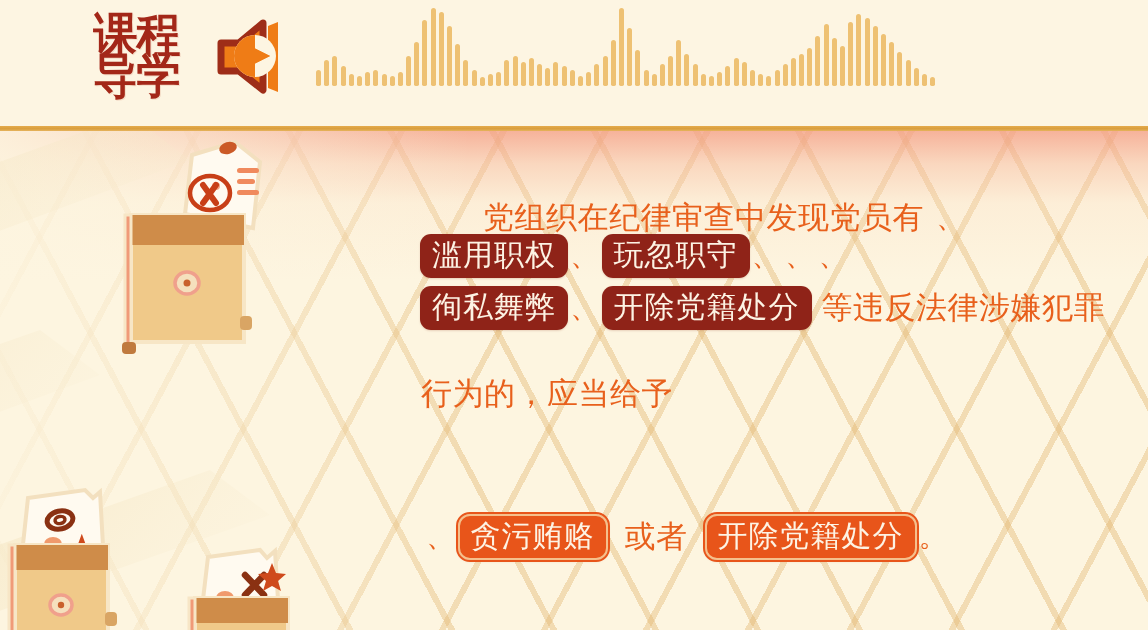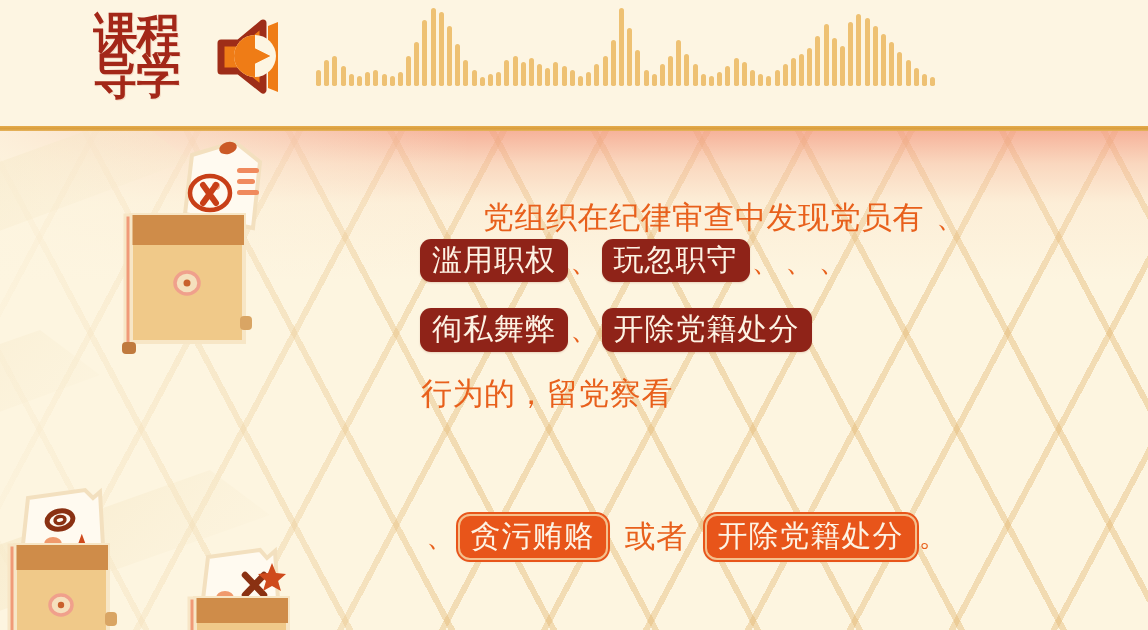--- a/index.html
+++ b/index.html
@@ -103,22 +103,22 @@
   .tline {
     display:flex; align-items:center;
     white-space:nowrap;
     color:#e8601c;
     font-size:31px;
     font-family:"DejaVu Serif","Liberation Serif",serif;
     font-weight:500;
     letter-spacing:0.5px;
   }
   #line1 { position:absolute; left:72px; top:0px; height:52px;margin-top:24px; }
-  #line2 { position:absolute; left:10px; top:62px; height:52px;align-items:flex-end; }
-  #line3 { position:absolute; left:10px; top:136px; height:52px; }
+  #line2 { position:absolute; left:10px; top:62px; height:52px; }
+  #line3 { position:absolute; left:10px; top:114px; height:52px; }
   #line4 { position:absolute; left:10px; top:200px; height:52px; }
   #line5 { position:absolute; left:14px; top:340px; height:58px; }
 
   .plain { color:#e8601c; padding:0 1px; }
 
   .pill-red {
     display:inline-block;
     background:#8f2318;
     color:#fdf3e4;
     border-radius:11px;
@@ -248,24 +248,25 @@
       <span class="sep">、</span>
       <span class="sep">、</span>
       <span class="sep">、</span>
     </div>
 
     <div class="tline" id="line3">
       <span class="pill-red">徇私舞弊</span>
       <span class="sep">、</span>
       <span class="pill-red">开除党籍处分</span>
       <span class="gap"></span>
+      <span class="plain">等违反法律涉嫌犯罪</span>
     </div>
 
     <div class="tline" id="line4">
-      <span class="plain">行为的，留党察看</span>
+      <span class="plain">行为的，应当给予</span>
     </div>
 
     <div class="tline" id="line5">
       <span class="sep">、</span>
       <span class="pill-orange">贪污贿赂</span>
       <span class="gap-wide"></span>
       <span class="plain">或者</span>
       <span class="gap-wide"></span>
       <span class="pill-orange">开除党籍处分</span>
       <span class="sep">。</span>

